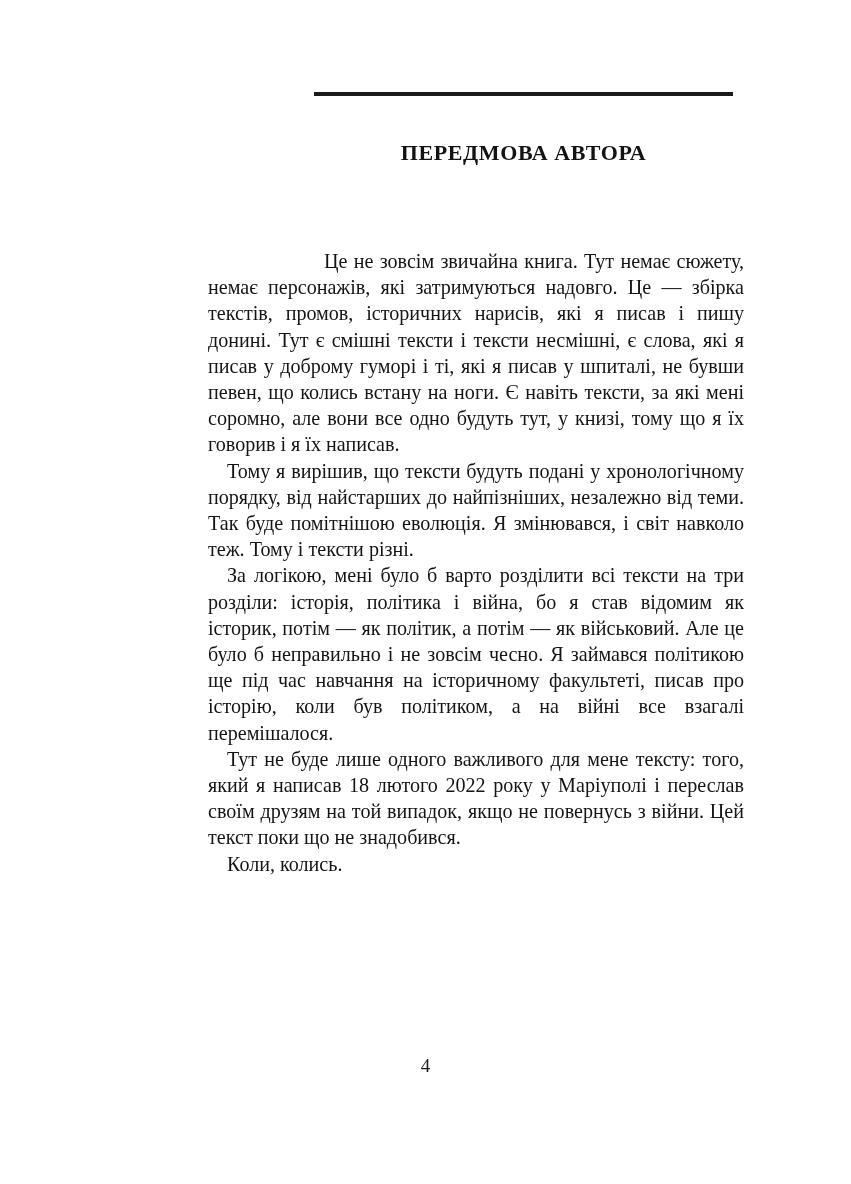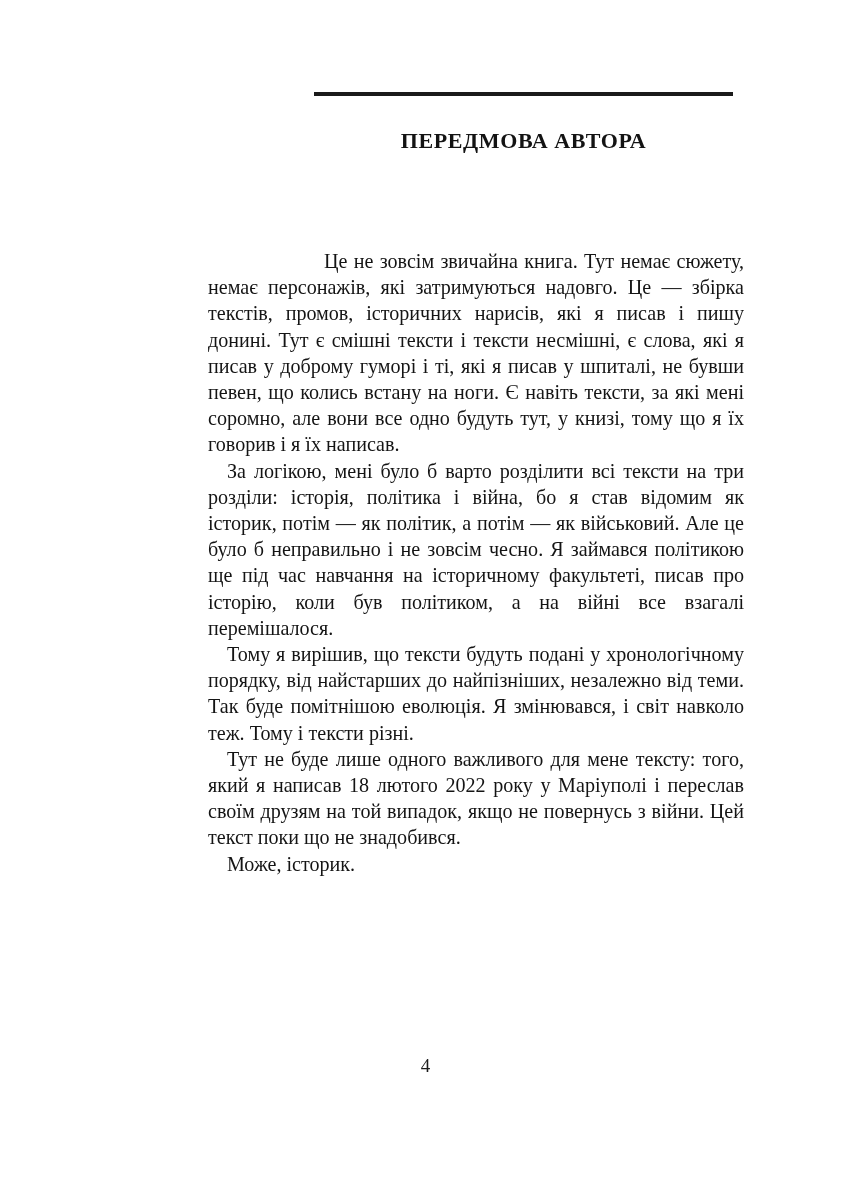--- a/index.html
+++ b/index.html
@@ -31,21 +31,21 @@
   .head-rule {
     width: 100%;
     height: 4px;
     background: #1a1a1a;
     margin: 0;
     border: 0;
   }
 
   .chapter-title {
     margin: 0;
-    padding-top: 32px;
+    padding-top: 44px;
     text-align: center;
     font-family: "Liberation Serif", "DejaVu Serif", serif;
     font-weight: bold;
     font-size: 22px;
     letter-spacing: 0.6px;
     color: #131313;
     white-space: nowrap;
   }
 
   
@@ -87,21 +87,21 @@
 
 <div class="page">
 
   <div class="chapter-head">
     <hr class="head-rule">
     <h1 class="chapter-title">ПЕРЕДМОВА АВТОРА</h1>
   </div>
 
   <div class="text-column">
     <p class="body-par opening">Це не зовсім звичайна книга. Тут немає сюжету, немає персонажів, які затримуються надовго. Це — збірка текстів, промов, історичних нарисів, які я писав і пишу донині. Тут є смішні тексти і тексти несмішні, є слова, які я писав у доброму гуморі і ті, які я писав у шпиталі, не бувши певен, що колись встану на ноги. Є навіть тексти, за які мені соромно, але вони все одно будуть тут, у книзі, тому що я їх говорив і я їх написав.</p>
+    <p class="body-par">Тому я вирішив, що тексти будуть подані у хронологічному порядку, від найстарших до найпізніших, незалежно від теми. Так буде помітнішою еволюція. Я змінювався, і світ навколо теж. Тому і тексти різні.</p>
     <p class="body-par">За логікою, мені було б варто розділити всі тексти на три розділи: історія, політика і війна, бо я став відомим як історик, потім — як політик, а потім — як військовий. Але це було б неправильно і не зовсім чесно. Я займався політикою ще під час навчання на історичному факультеті, писав про історію, коли був політиком, а на війні все взагалі перемішалося.</p>
-    <p class="body-par">Тому я вирішив, що тексти будуть подані у хронологічному порядку, від найстарших до найпізніших, незалежно від теми. Так буде помітнішою еволюція. Я змінювався, і світ навколо теж. Тому і тексти різні.</p>
     <p class="body-par">Тут не буде лише одного важливого для мене тексту: того, який я написав 18 лютого 2022 року у Маріуполі і переслав своїм друзям на той випадок, якщо не повернусь з війни. Цей текст поки що не знадобився.</p>
-    <p class="body-par">Може, історик.</p>
+    <p class="body-par">Коли, колись.</p>
   </div>
 
   <div class="folio">4</div>
 
 </div>
 
 </body></html>

